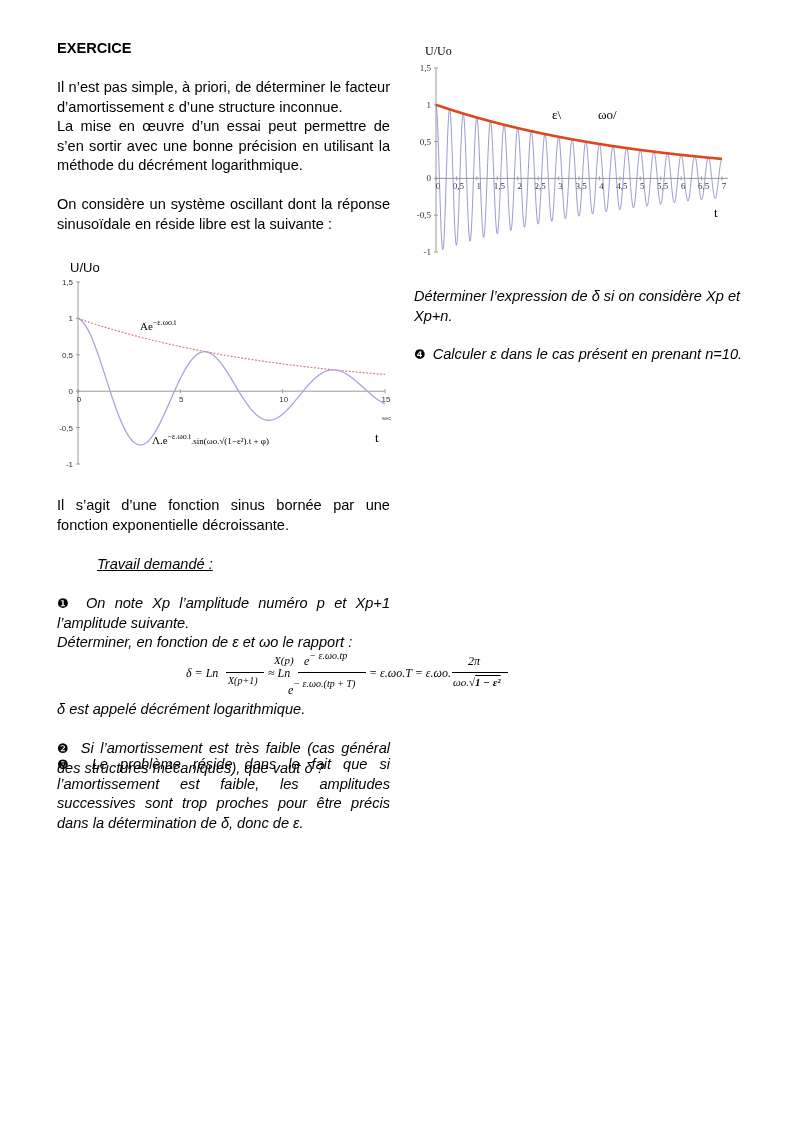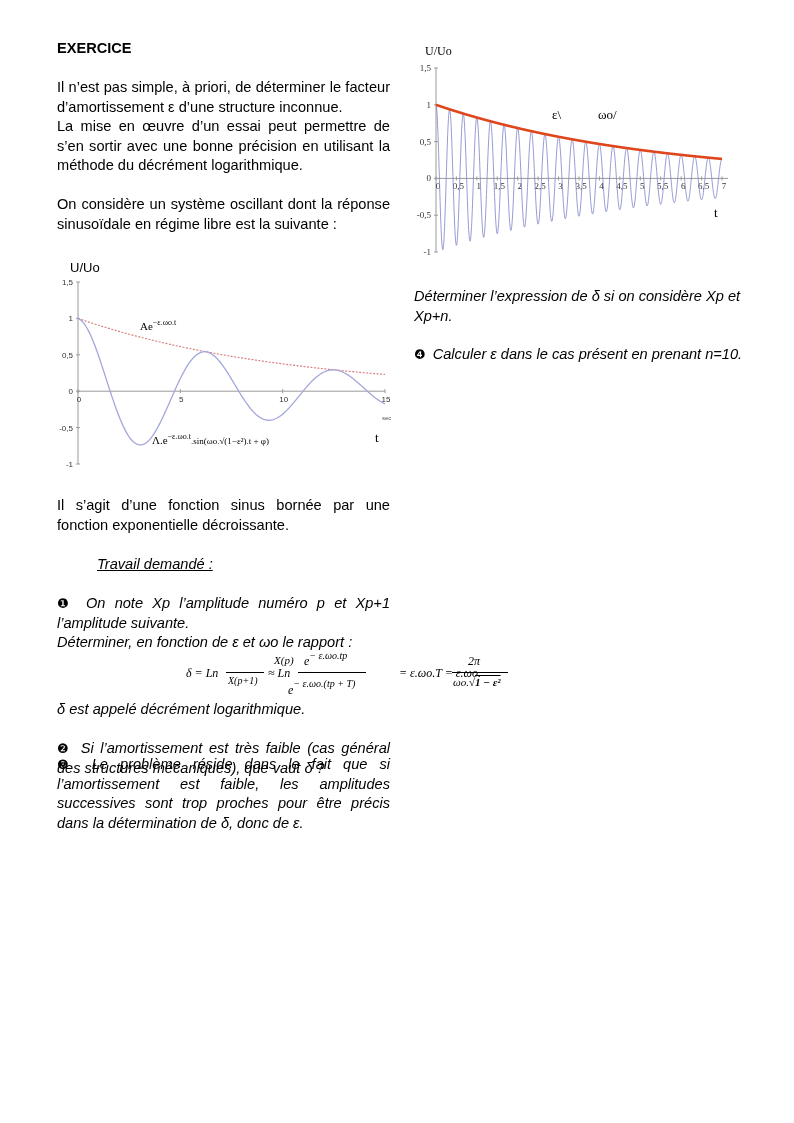--- a/index.html
+++ b/index.html
@@ -21,21 +21,21 @@
   .formula span { position: absolute; white-space: nowrap; }
   .frac-line { position: absolute; height: 1px; background: #000; }
 </style>
 </head>
 <body>
 
 <div class="txt col-left bold" style="top:39px;">EXERCICE</div>
 
 <div class="txt col-left justify" style="top:78px;">Il n’est pas simple, à priori, de déterminer le facteur d’amortissement ε d’une structure inconnue.</div>
 <div class="txt col-left justify" style="top:117px;">La mise en œuvre d’un essai peut permettre de s’en sortir avec une bonne précision en utilisant la méthode du décrément logarithmique.</div>
-<div class="txt col-left justify" style="top:195px;">On considère un système oscillant dont la réponse sinusoïdale en régime libre est la suivante :</div>
+<div class="txt col-left justify" style="top:195px;">On considère un système oscillant dont la réponse sinusoïdale en réside libre est la suivante :</div>
 
 <svg id="chart1" style="left:0;top:0;" width="794" height="1123">
   <text x="70" y="272" font-size="13" style="font-family:'Liberation Sans',sans-serif;">U/Uo</text>
   <g id="c1-axes">
       <line x1="78" y1="282" x2="78" y2="464" stroke="#9a9a9a" stroke-width="1"></line>
       <line x1="78" y1="391.2" x2="385" y2="391.2" stroke="#9a9a9a" stroke-width="1"></line>
     </g>
   <g id="c1-ticks">
       <line x1="76" y1="282" x2="80" y2="282" stroke="#9a9a9a"></line>
       <text x="73" y="285" text-anchor="end" class="tick">1,5</text>
@@ -86,21 +86,21 @@
   <div class="frac-line" style="left:40px;top:22px;width:38px;"></div>
   <span style="left:42px;top:25px;font-size:10px;">X(p+1)</span>
   <span style="left:82px;top:16px;">≈ Ln</span>
   <span style="left:118px;top:4px;">
     <span style="position:static;">e</span><span style="position:relative;top:-6px;font-size:10px;">− ε.ωo.tp</span>
   </span>
   <div class="frac-line" style="left:112px;top:22px;width:68px;"></div>
   <span style="left:102px;top:27px;">
     <span style="position:relative;top:6px;">e</span><span style="position:relative;top:-1px;font-size:10px;">− ε.ωo.(tp + T)</span>
   </span>
-  <span style="left:183px;top:16px;margin-left:30px;">= ε.ωo.T = ε.ωo.</span>
+  <span style="left:183px;top:16px;">= ε.ωo.T = ε.ωo.</span>
   <span style="left:282px;top:4px;">2π</span>
   <div class="frac-line" style="left:266px;top:22px;width:56px;"></div>
   <span style="left:267px;top:26px;font-size:11px;">
     <span style="position:static;margin-top:16px;">ωo.</span><span style="position:static;">√</span><span style="position:static;text-decoration:overline;font-weight:bold;">1 − ε²</span>
   </span>
 </div>
 
 <div class="txt col-left ital" style="top:700px;">δ est appelé décrément logarithmique.</div>
 
 <div class="txt col-left ital justify" style="top:739px;">

